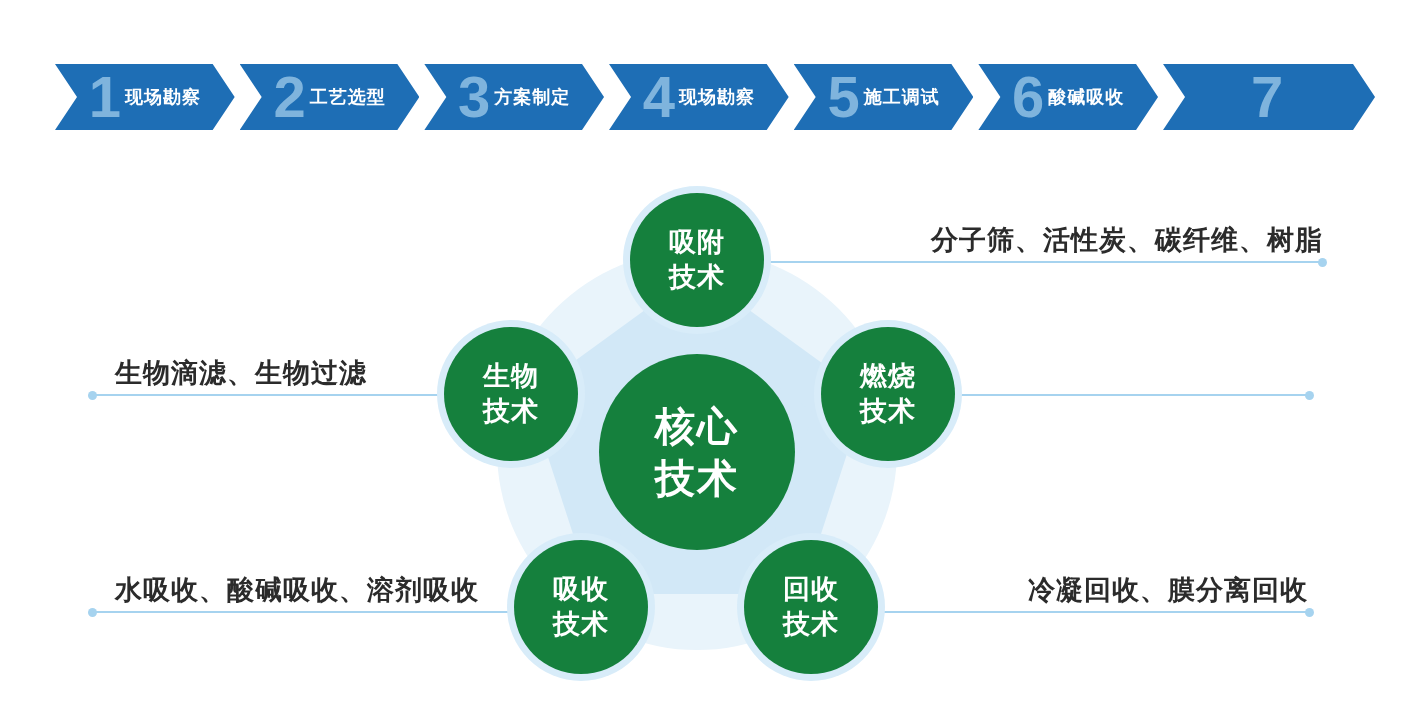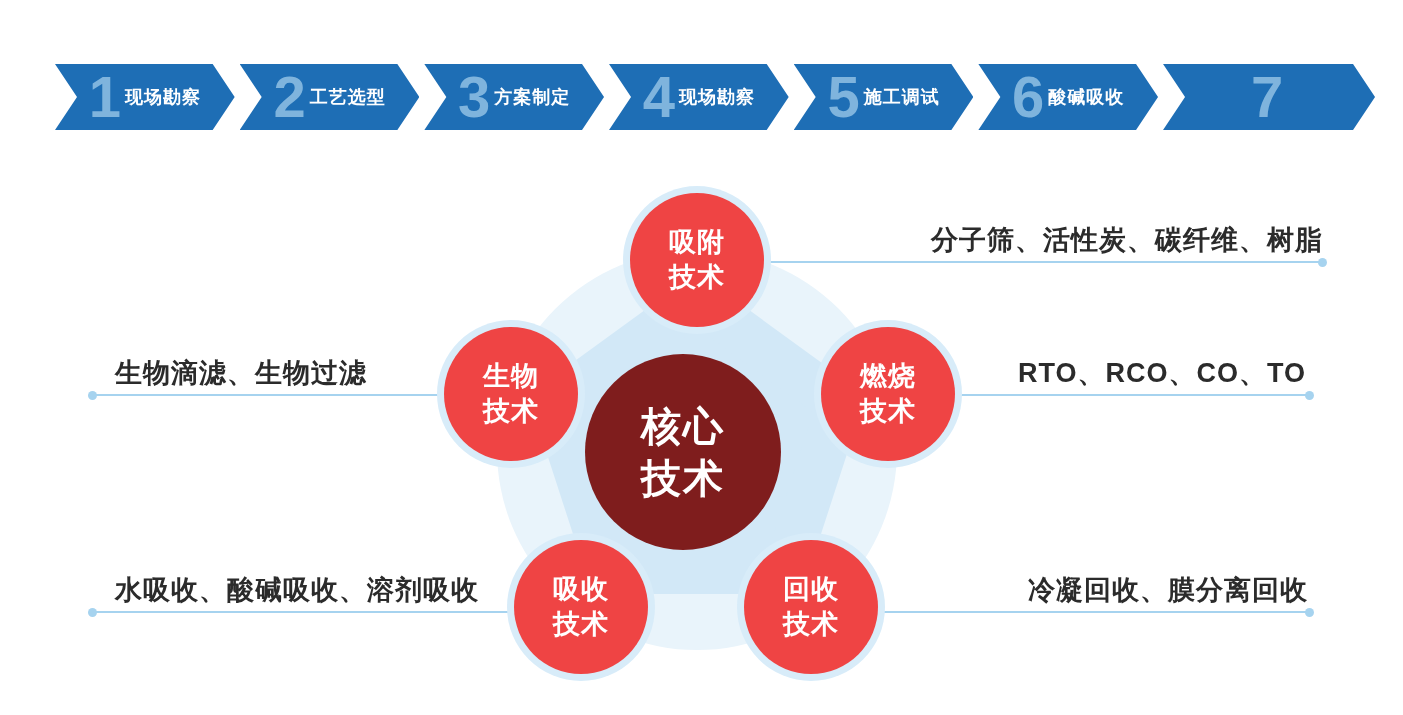--- a/index.html
+++ b/index.html
@@ -63,43 +63,43 @@
   }
   .pentagon-svg {
     position: absolute;
     left: 497px;
     top: 250px;
     width: 400px;
     height: 400px;
   }
   .core-circle {
     position: absolute;
-    left: 585px;
+    left: 599px;
     top: 354px;
     width: 196px;
     height: 196px;
     border-radius: 50%;
-    background: #7f1d1d;
+    background: #15803d;
     display: flex;
     align-items: center;
     justify-content: center;
     text-align: center;
     color: #ffffff;
     font-size: 40px;
     font-weight: 700;
     line-height: 1.3;
     white-space: pre-line;
     letter-spacing: 2px;
   }
   .sat-circle {
     position: absolute;
     width: 134px;
     height: 134px;
     border-radius: 50%;
-    background: #ef4444;
+    background: #15803d;
     box-shadow: 0 0 0 7px #d8ecf9;
     display: flex;
     align-items: center;
     justify-content: center;
     text-align: center;
     color: #ffffff;
     font-size: 27px;
     font-weight: 700;
     line-height: 1.3;
     white-space: pre-line;
@@ -199,21 +199,20 @@
   <div class="conn line-combustion"></div>
   <span class="dot dot-combustion"></span>
   <div class="conn line-recovery"></div>
   <span class="dot dot-recovery"></span>
   <div class="conn line-bio"></div>
   <span class="dot dot-bio"></span>
   <div class="conn line-absorption"></div>
   <span class="dot dot-absorption"></span>
 
   <div class="detail right-align lbl-adsorption">分子筛、活性炭、碳纤维、树脂</div>
-  <div class="detail right-align lbl-combustion">RTO、RCO、CO、TO</div>
   <div class="detail right-align lbl-recovery">冷凝回收、膜分离回收</div>
   <div class="detail lbl-absorption">水吸收、酸碱吸收、溶剂吸收</div>
   <div class="detail lbl-bio">生物滴滤、生物过滤</div>
 
   <div class="sat-circle sat-adsorption">吸附
 技术</div>
   <div class="sat-circle sat-bio">生物
 技术</div>
   <div class="sat-circle sat-combustion">燃烧
 技术</div>

